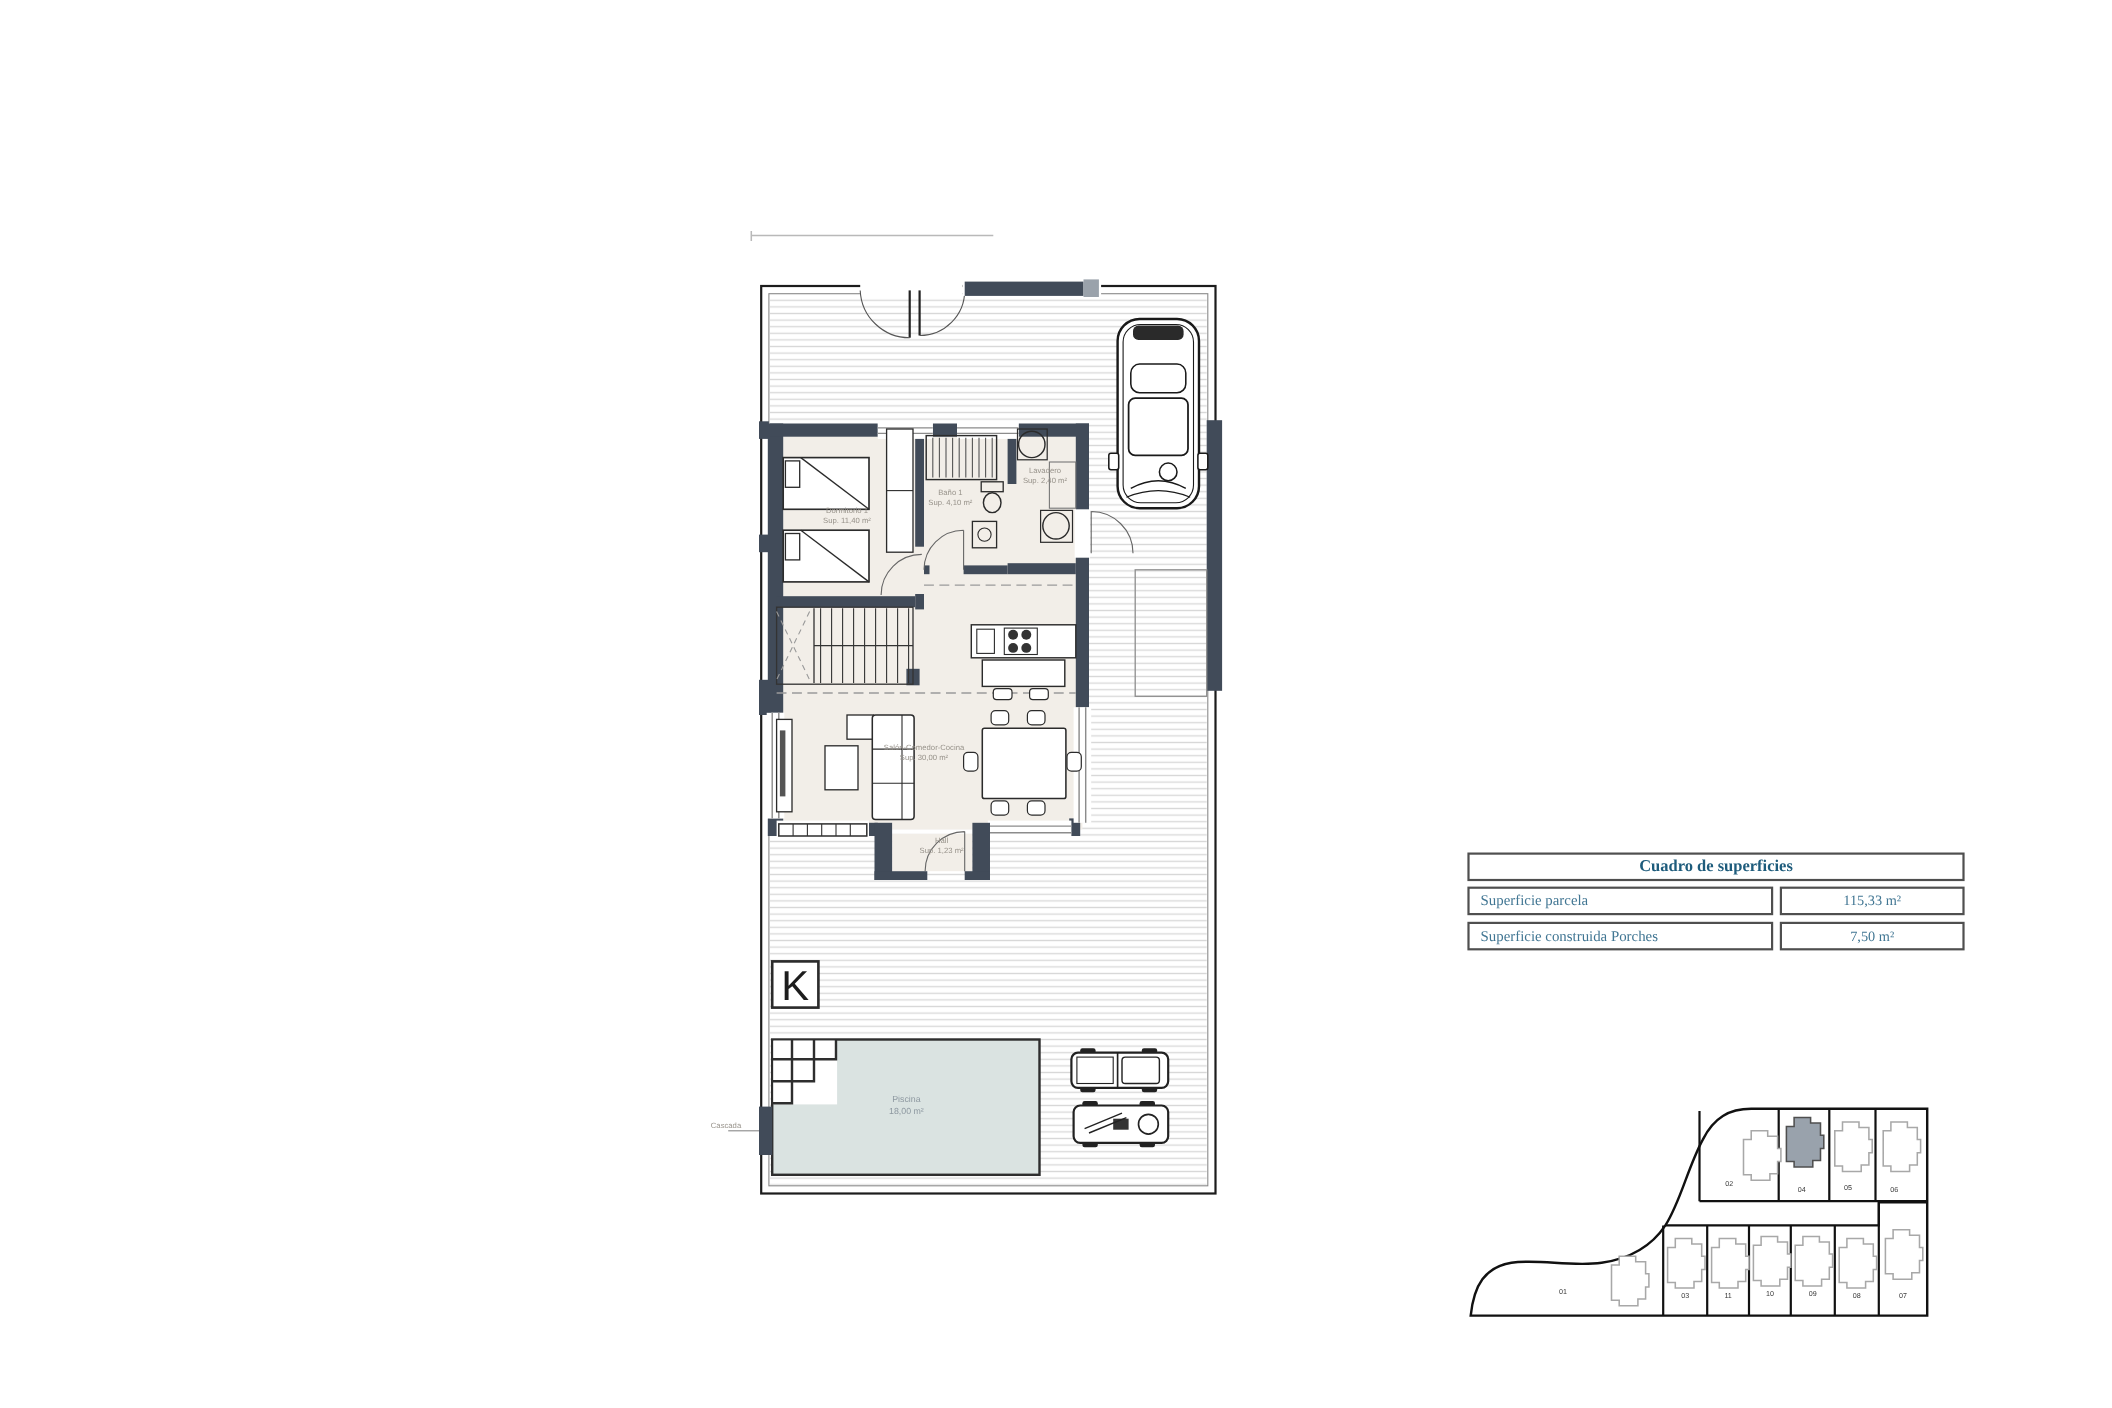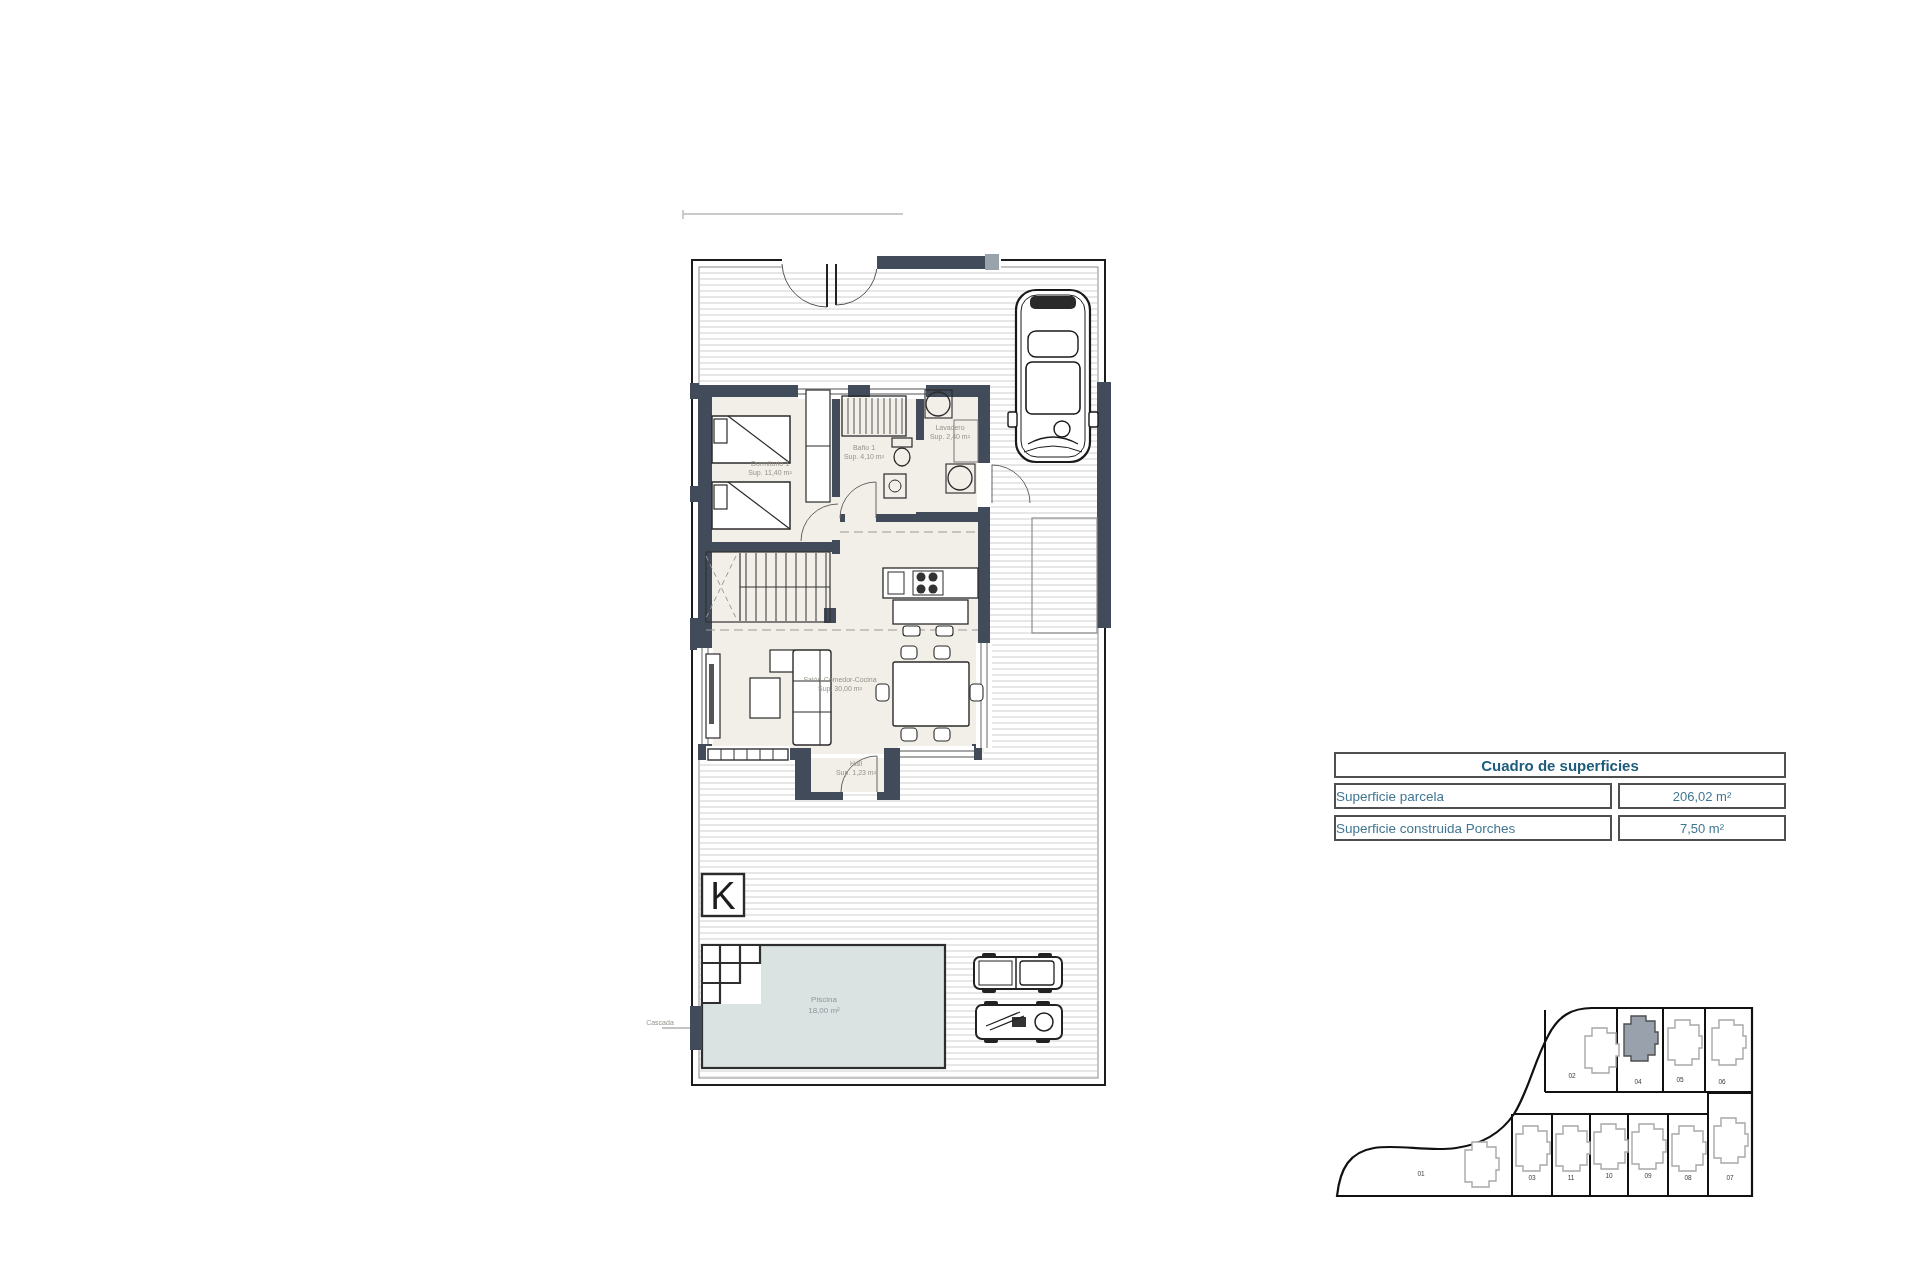--- a/index.html
+++ b/index.html
@@ -4,27 +4,27 @@
 <style>
   html,body{margin:0;padding:0;background:#ffffff;}
   .sheet{position:relative;width:1920px;height:1280px;background:#ffffff;overflow:hidden;
          font-family:"Liberation Sans", sans-serif;}
   svg{position:absolute;left:0;top:0;}
   svg text{font-family:"Liberation Sans", sans-serif;}
   .lbl{font-size:7px;fill:#97928a;text-anchor:middle;}
   .lbl2{font-size:8px;fill:#8d98a0;text-anchor:middle;}
   .slbl{font-size:6.5px;fill:#3a3a3a;text-anchor:middle;}
 
-  .cuadro{position:absolute;left:1334px;top:752px;width:452px;}
+  .cuadro{position:absolute;left:1334px;top:775px;width:452px;font-family:Liberation Serif, serif;}
   .t-header{height:26px;border:2px solid #4f4f4f;background:#fff;display:flex;align-items:center;
             justify-content:center;font-weight:bold;font-size:15px;color:#1e5c7c;margin-bottom:5px;
             box-sizing:border-box;}
   .t-row{display:flex;gap:6px;margin-bottom:6px;height:26px;}
   .t-label{flex:0 0 278px;border:2px solid #4f4f4f;background:#fff;display:flex;align-items:center;
-           padding-left:0;font-size:13.5px;color:#417693;box-sizing:border-box;}
+           padding-left:10px;font-size:13.5px;color:#417693;box-sizing:border-box;}
   .t-value{flex:1;border:2px solid #4f4f4f;background:#fff;display:flex;align-items:center;
            justify-content:center;font-size:13px;color:#417693;box-sizing:border-box;}
 </style>
 </head>
 <body>
 
 <div class="sheet">
 
 <svg width="1920" height="1280" viewBox="0 0 1920 1280">
   <defs>
@@ -294,21 +294,21 @@
     <text class="slbl" x="1688" y="1180">08</text>
     <text class="slbl" x="1730" y="1180">07</text>
   </g>
 </svg>
 
 <div class="cuadro">
   <div class="t-header">Cuadro de superficies</div>
 
   <div class="t-row">
     <div class="t-label">Superficie parcela</div>
-    <div class="t-value">206,02 m²</div>
+    <div class="t-value">115,33 m²</div>
   </div>
   <div class="t-row">
     <div class="t-label">Superficie construida Porches</div>
     <div class="t-value">7,50 m²</div>
   </div>
 </div>
 
 </div>
 
 </body></html>

